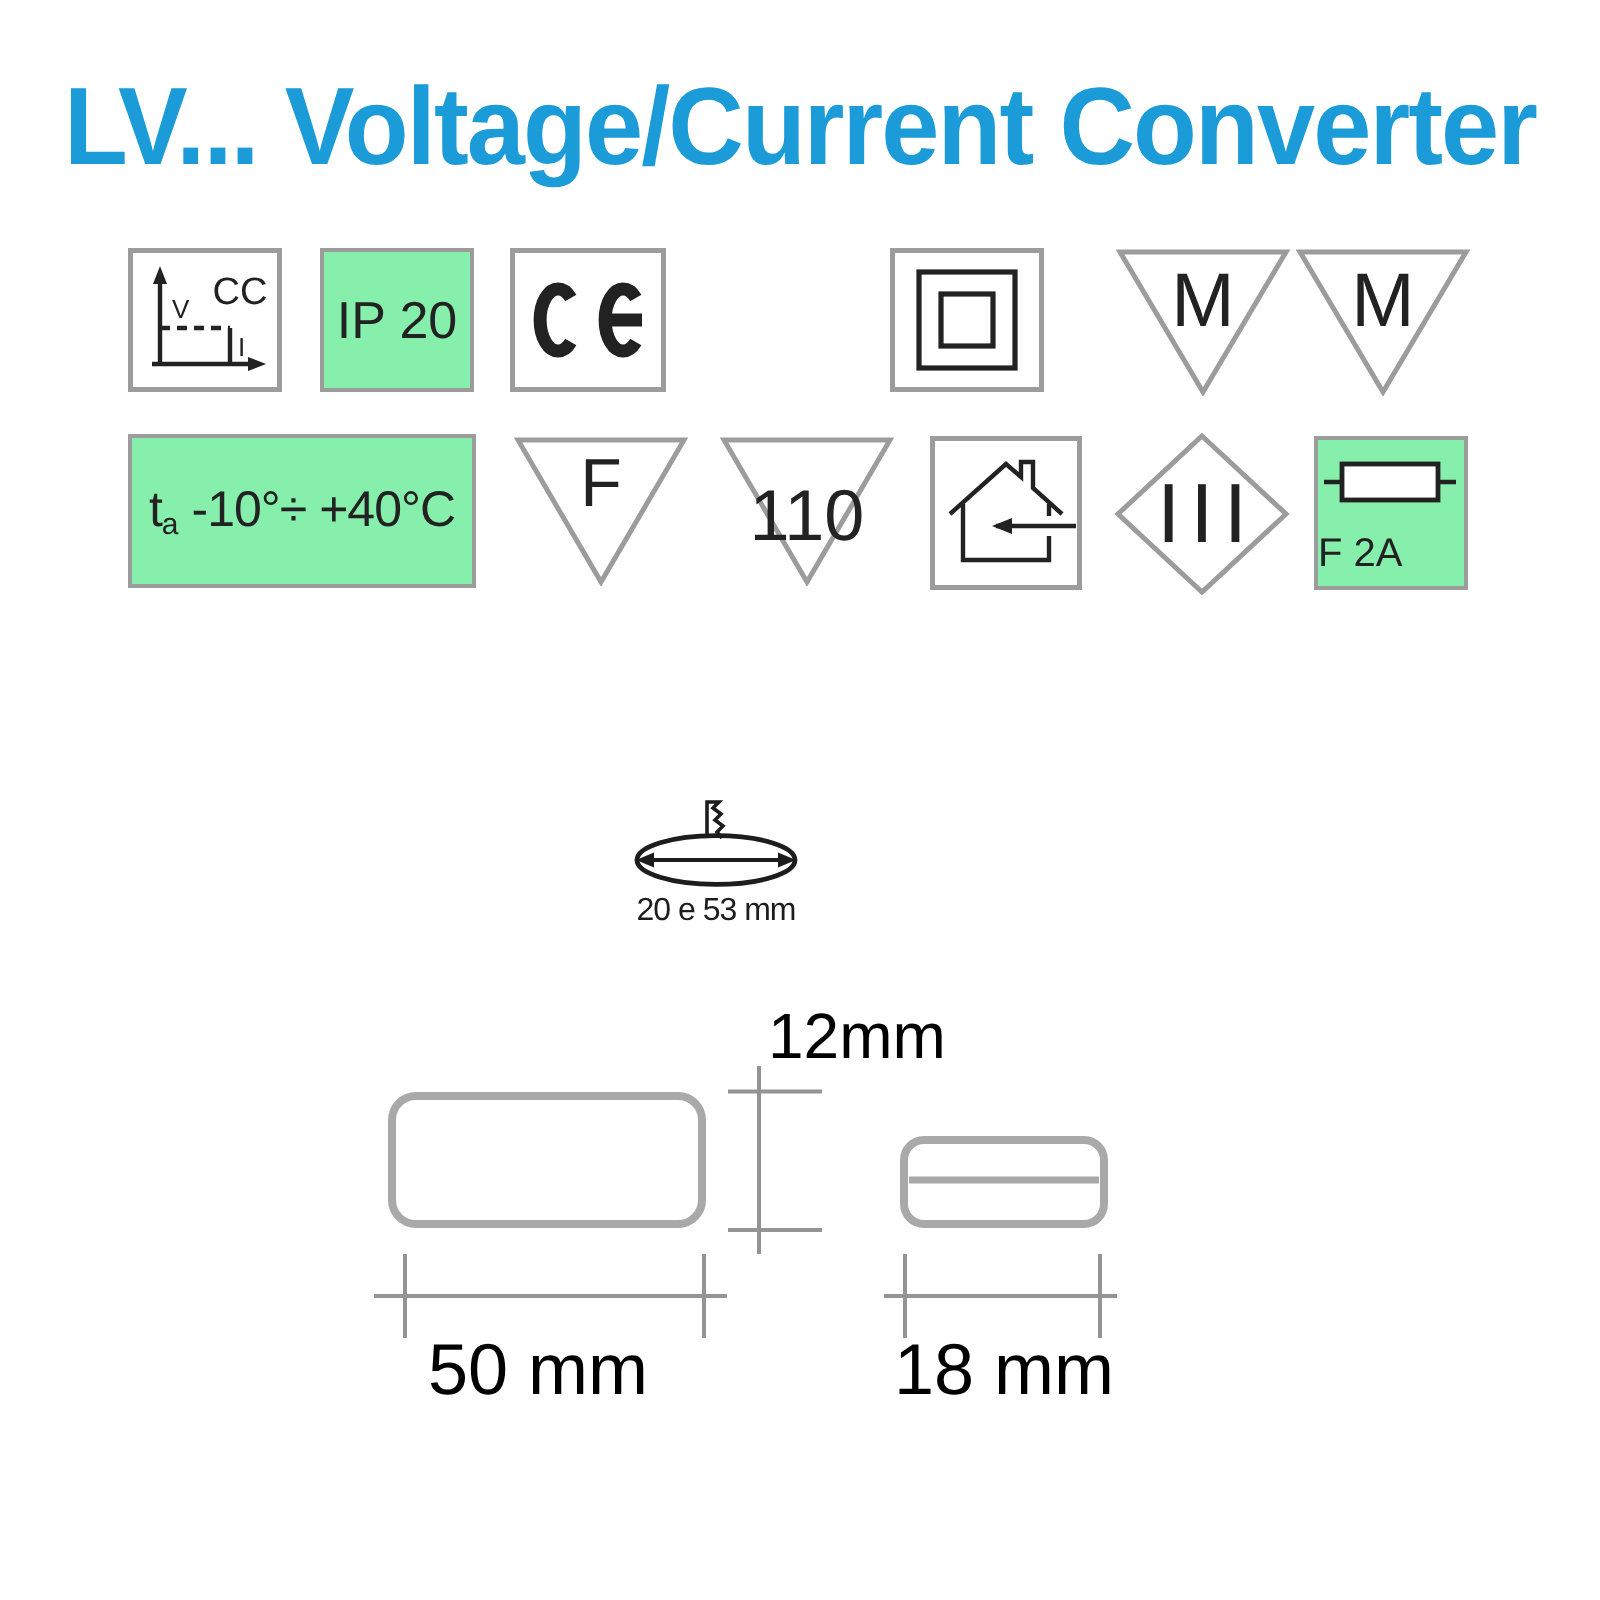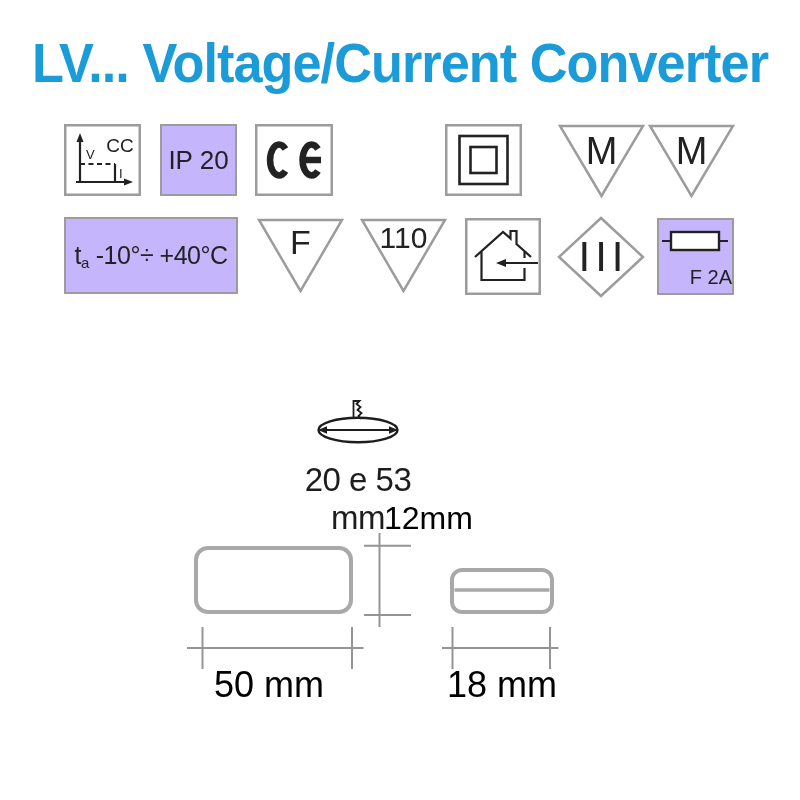--- a/index.html
+++ b/index.html
@@ -4,41 +4,41 @@
 <style>
   * { margin:0; padding:0; box-sizing:border-box; }
   html,body { width:800px; height:800px; background:#ffffff; font-family:"Liberation Sans", sans-serif; }
   .stage { position:relative; width:800px; height:800px; background:#fff; overflow:hidden; }
   .abs { position:absolute; }
 
   .title { position:absolute; left:0; right:0; top:32px; text-align:center;
            font-size:55px; font-weight:bold; letter-spacing:-1px; line-height:62px;
            color:#1b9bd7; transform:scaleX(0.95); transform-origin:center; white-space:nowrap; }
 
-  .sym-box { position:absolute; border:2.5px solid #9c9c9c; background:#c4b5fd;
+  .sym-box { position:absolute; border:2.5px solid #9c9c9c; background:#86efac;
              display:flex; align-items:center; justify-content:center; color:#222; }
 
   .tri { position:absolute; }
   .tri svg, .dia svg { position:absolute; left:0; top:0; }
   .tri .lbl { position:absolute; left:0; width:100%; text-align:center; color:#222; }
 
   .dia { position:absolute; }
   .dia .lbl { position:absolute; left:0; top:0; width:100%; height:100%;
               display:flex; align-items:center; justify-content:center;
               font-size:42px; letter-spacing:5px; padding-left:5px; color:#222; }
 
   .ta-text { white-space:nowrap; letter-spacing:-0.5px; }
   .ta-text sub { font-size:15px; vertical-align:-4px; }
   .ta-range { margin-left:7px;margin-top:20px; }
 
-  .fuse-lbl { position:absolute; left:0; top:46px; width:100%; text-align:right;
+  .fuse-lbl { position:absolute; left:0; top:46px; width:100%; text-align:left;
               font-size:20px; color:#222; }
 
-  .cutout-lbl { position:absolute; left:288px; top:461px; width:140px; text-align:center;
-                font-size:33px; letter-spacing:-0.5px; color:#1d1d1d; }
+  .cutout-lbl { position:absolute; left:288px; top:447px; width:140px; text-align:center;
+                font-size:16px; letter-spacing:-0.5px; color:#1d1d1d; }
 
   .dim-lbl { position:absolute; color:#000; white-space:nowrap; }
   .dim-h   { left:384px; top:500px; font-size:32px; }
   .dim-w1  { left:199px; top:664px; width:140px; text-align:center; font-size:36px; }
   .dim-w2  { left:432px; top:664px; width:140px; text-align:center; font-size:36px; }
 
   svg { display:block; }
   svg text { font-family:"Liberation Sans", sans-serif; fill:#222; }
 </style>
 </head>
@@ -107,21 +107,21 @@
     <svg width="87" height="75" viewBox="0 0 87 75">
       <polygon points="2,2 85,2 43.5,73" fill="#fff" stroke="#9c9c9c" stroke-width="2.5"></polygon>
     </svg>
     <span class="lbl" style="top:5px;font-size:34px">F</span>
   </div>
 
   <div class="tri" style="left:360px;top:218px;width:87px;height:75px">
     <svg width="87" height="75" viewBox="0 0 87 75">
       <polygon points="2,2 85,2 43.5,73" fill="#fff" stroke="#9c9c9c" stroke-width="2.5"></polygon>
     </svg>
-    <span class="lbl" style="top:3px;font-size:30px">110</span>
+    <span class="lbl" style="top:19px;font-size:36px">110</span>
   </div>
 
   <svg class="abs" style="left:465px;top:218px" width="76" height="77" viewBox="0 0 76 77">
     <rect x="1.25" y="1.25" width="73.5" height="74.5" fill="#fff" stroke="#9c9c9c" stroke-width="2.5"></rect>
     <g stroke="#222" stroke-width="2.2" fill="none">
       <path d="M 10 39 L 38 14 L 45.5 20.5 L 45.5 13 L 51.5 13 L 51.5 26 L 66 39"></path>
       <path d="M 16.5 34 V 62 H 59.5 V 50 M 59.5 40 V 34"></path>
       <line x1="73" y1="45" x2="33" y2="45"></line>
     </g>
     <polygon points="31,45 41,41 41,49" fill="#222"></polygon>

